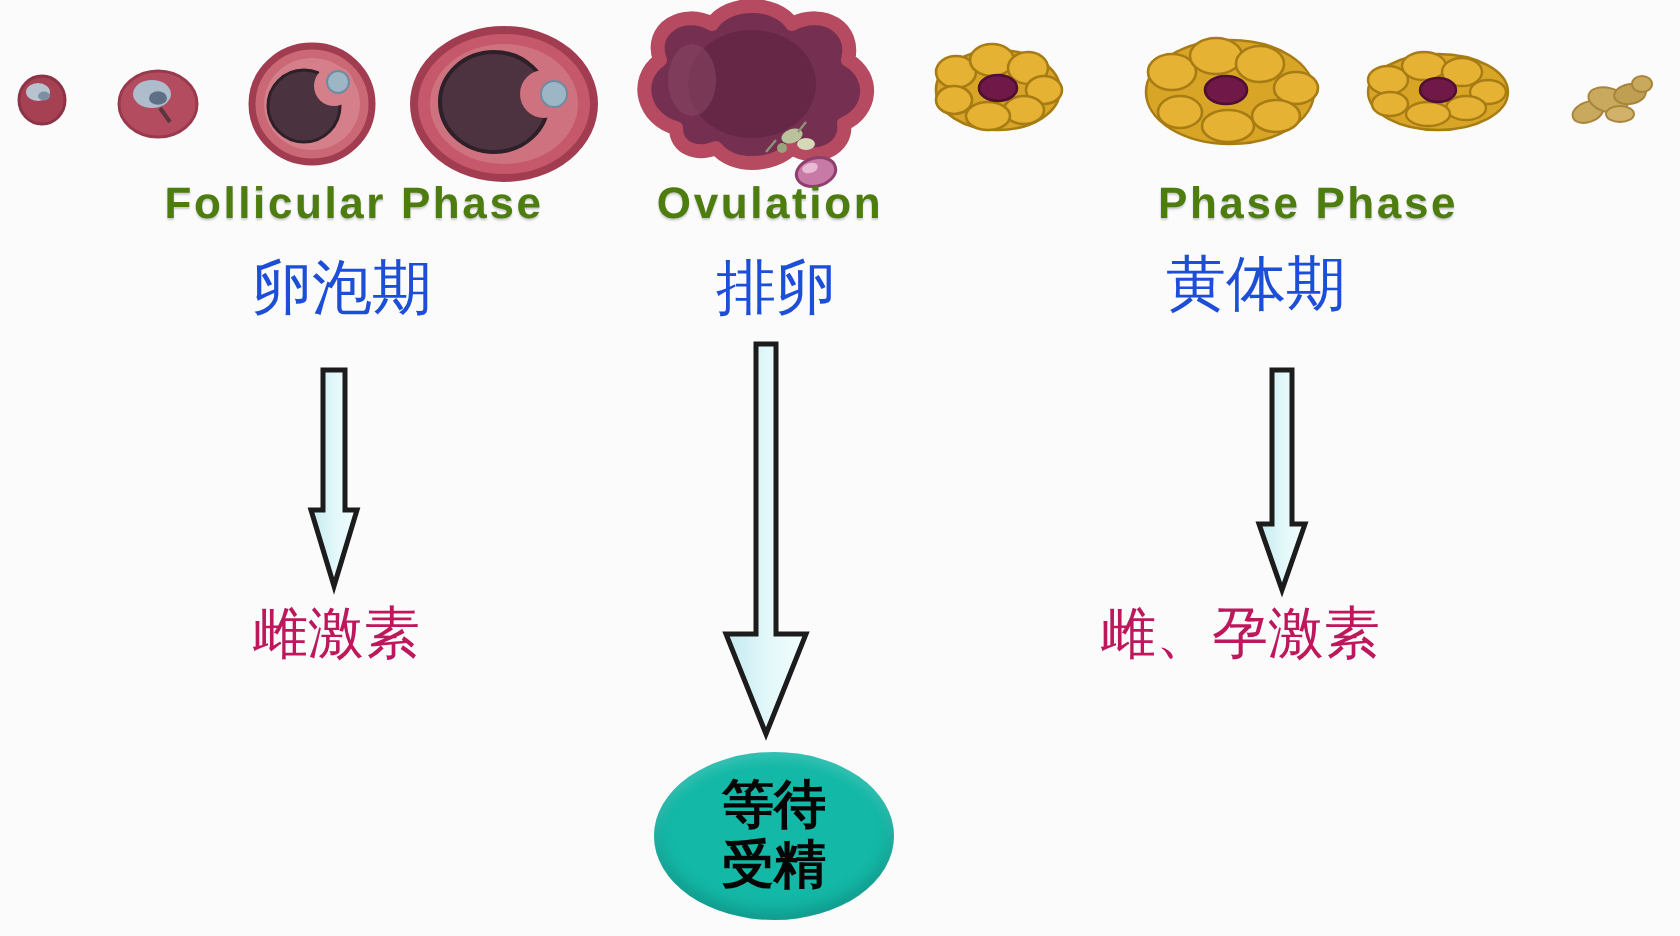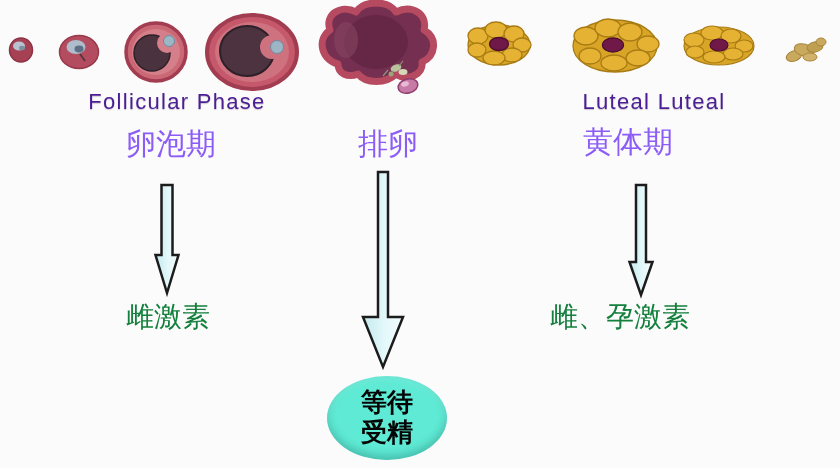--- a/index.html
+++ b/index.html
@@ -7,46 +7,46 @@
     width:840px;height:468px;overflow:hidden;
     background:#fbfbfc;
     font-family:"Liberation Sans","DejaVu Sans",sans-serif;
     position:relative;
   }
   .canvas{position:absolute;left:0;top:0;width:840px;height:468px;}
   .layer{position:absolute;left:0;top:0;}
   .phase-label{
     position:absolute;
     transform:translateX(-50%);
-    font-weight:normal;
+    font-weight:bold;
     font-size:22px;
     letter-spacing:1.3px;
-    color:#4c1d95;
+    color:#4d7c0f;
     white-space:nowrap;
     text-shadow:0 1px 1px rgba(140,140,150,.45);
   }
   .zh-label{
     position:absolute;
     transform:translateX(-50%);
     font-size:30px;
-    color:#8b5cf6;
+    color:#1d4ed8;
     white-space:nowrap;
   }
   .hormone-label{
     position:absolute;
     transform:translateX(-50%);
     font-size:28px;
-    color:#15803d;
+    color:#be185d;
     white-space:nowrap;
   }
   .bubble{
     position:absolute;
     left:327px;top:376px;
     width:120px;height:84px;
-    background:#5eead4;
+    background:#14b8a6;
     border-radius:50%;
     display:flex;flex-direction:column;
     align-items:center;justify-content:center;
     box-shadow:inset 0 -4px 8px rgba(0,70,70,.28), inset 0 3px 6px rgba(210,255,255,.22);
   }
   .bubble div{
     font-size:26px;font-weight:bold;color:#050505;line-height:1.15;
   }
 </style>
 </head>
@@ -153,21 +153,22 @@
         <stop offset="0.55" stop-color="#e4f8fa"></stop>
         <stop offset="1" stop-color="#f2fdfe"></stop>
       </linearGradient>
     </defs>
     <path d="M161.5 185 L172.5 185 L172.5 255 L178.5 255 L167 293 L155.5 255 L161.5 255 Z" fill="url(#arrowGrad)" stroke="#1c1c1c" stroke-width="2.5" stroke-linejoin="miter"></path>
     <path d="M378 172 L388 172 L388 317 L403 317 L383 367 L363 317 L378 317 Z" fill="url(#arrowGrad)" stroke="#1c1c1c" stroke-width="2.5" stroke-linejoin="miter"></path>
     <path d="M636 185 L646 185 L646 262 L652.5 262 L641 295 L629.5 262 L636 262 Z" fill="url(#arrowGrad)" stroke="#1c1c1c" stroke-width="2.5" stroke-linejoin="miter"></path>
   </svg>
 
   <div class="phase-label" style="left:177px;top:89px">Follicular Phase</div>
-  <div class="phase-label" style="left:654px;top:89px">Luteal Luteal</div>
+  <div class="phase-label" style="left:385px;top:89px">Ovulation</div>
+  <div class="phase-label" style="left:654px;top:89px">Phase Phase</div>
 
   <div class="zh-label" style="left:171px;top:124px">卵泡期</div>
   <div class="zh-label" style="left:628px;top:122px">黄体期</div>
   <div class="zh-label" style="left:388px;top:124px">排卵</div>
 
   <div class="hormone-label" style="left:168px;top:298px">雌激素</div>
   <div class="hormone-label" style="left:620px;top:298px">雌、孕激素</div>
 
   <div class="bubble">
     <div>等待</div>

